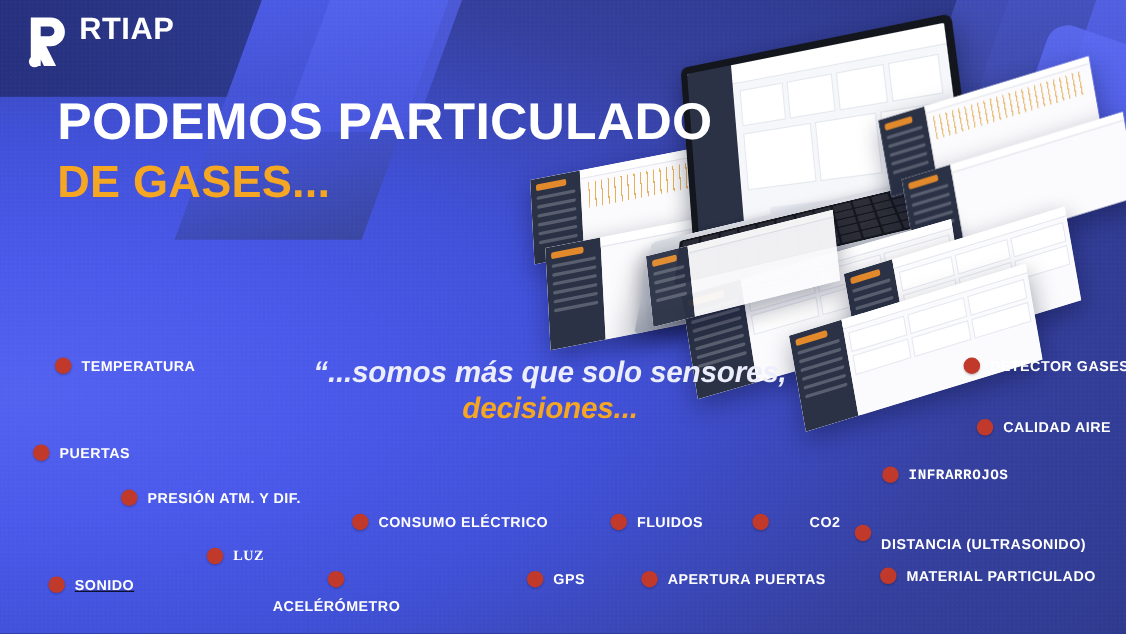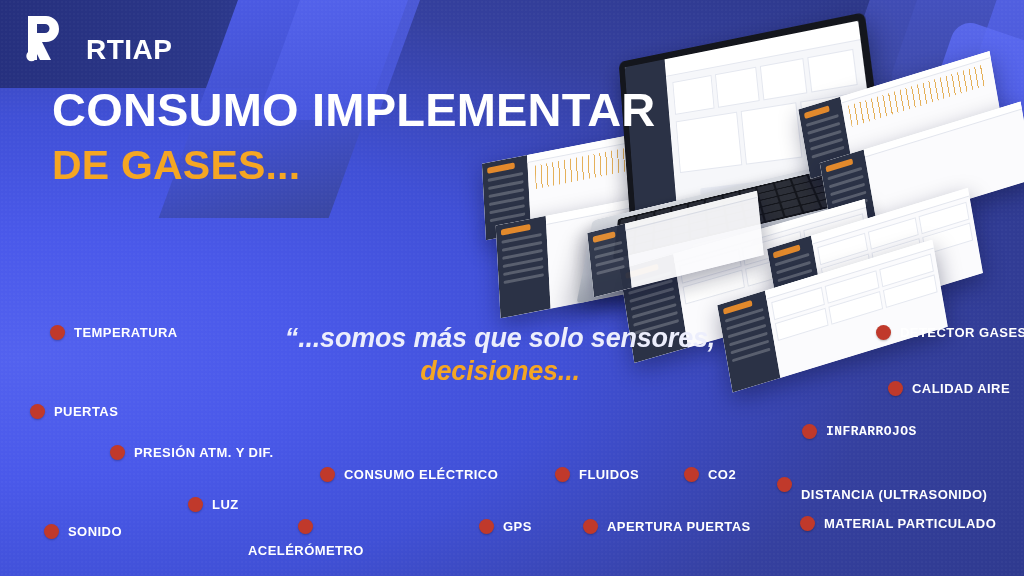--- a/index.html
+++ b/index.html
@@ -45,21 +45,21 @@
     right:36px;top:-70px;width:120px;height:170px;border-radius:22px;
     background:linear-gradient(160deg,#4855cd 0%,#3b479f 100%);
     transform:rotate(19deg);opacity:.9;
   }
   .tr3{
     right:-8px;top:30px;width:96px;height:120px;border-radius:20px;
     background:linear-gradient(160deg,#5d6cf3 0%,#4b5ae2 100%);
     transform:rotate(19deg);opacity:.85;
   }
   
-  #logo{position:absolute;left:16px;top:12px;display:flex;align-items:flex-end;gap:20px;z-index:6;}
+  #logo{position:absolute;left:16px;top:12px;display:flex;align-items:flex-start;gap:6px;z-index:6;}
   #logo .mark{width:50px;height:52px;display:block;}
   #logo .word{
     color:#fff;font-size:28px;font-weight:700;letter-spacing:.5px;line-height:1;
     font-family:"Liberation Sans",sans-serif;
   }
   
   #headline{position:absolute;left:52px;top:86px;z-index:6;}
   .h1{
     color:#ffffff;font-size:47px;font-weight:700;letter-spacing:.2px;
     line-height:1.03;white-space:nowrap;
@@ -128,21 +128,21 @@
 
   <div id="logo">
     <svg class="mark" viewBox="0 0 50 52">
       <path d="M12 4 h18 a13 13 0 0 1 0 26 h-4 l9 18 h-11 l-9 -18 v-9 h14 a4.5 4.5 0 0 0 0 -9 H21 v36 h-9 Z" fill="#ffffff"></path>
       <circle cx="15.5" cy="44" r="5.2" fill="#ffffff"></circle>
     </svg>
     <span class="word">RTIAP</span>
   </div>
 
   <div id="headline">
-    <div class="h1">CONSUMO IMPLEMENTAR</div>
+    <div class="h1">PODEMOS PARTICULADO</div>
     <div class="h2">DE GASES...</div>
   </div>
 
   <div id="collage">
 
     <div class="panel" style="left:12px;top:124px;width:210px;height:76px;transform:rotate(-11deg) skewX(-8deg);">
       <div class="sb">
           <i></i>
           <i></i>
           <i></i>
@@ -427,23 +427,23 @@
       <div class="tag" style="left: 30px; top: 404px;">
         <span class="dot" style="background: rgb(192, 57, 43);"></span>
         <span class="lbl" style="color: rgb(255, 255, 255);">PUERTAS</span>
       </div>
       <div class="tag" style="left: 110px; top: 445px;">
         <span class="dot" style="background: rgb(192, 57, 43);"></span>
         <span class="lbl" style="color: rgb(255, 255, 255);">PRESIÓN ATM. Y DIF.</span>
       </div>
       <div class="tag" style="left: 188px; top: 497px;">
         <span class="dot" style="background: rgb(192, 57, 43);"></span>
-        <span class="lbl" style="color: rgb(255, 255, 255);">LUZ</span>
-      </div>
-      <div class="tag" style="left: 44px; top: 524px;">
+        <span class="lbl" style="color: rgb(255, 255, 255); font-family: Liberation Serif, serif;">LUZ</span>
+      </div>
+      <div class="tag" style="left: 44px; top: 524px; text-decoration: underline;">
         <span class="dot" style="background: rgb(192, 57, 43);"></span>
         <span class="lbl" style="color: rgb(255, 255, 255);">SONIDO</span>
       </div>
       <div class="tag" style="left: 248px; top: 519px; flex-direction: column;">
         <span class="dot" style="background: rgb(192, 57, 43);"></span>
         <span class="lbl" style="color: rgb(255, 255, 255);">ACELÉRÓMETRO</span>
       </div>
       <div class="tag" style="left: 320px; top: 467px;">
         <span class="dot" style="background: rgb(192, 57, 43);"></span>
         <span class="lbl" style="color: rgb(255, 255, 255); text-align: center;">CONSUMO ELÉCTRICO</span>
@@ -451,21 +451,21 @@
       <div class="tag" style="left: 479px; top: 519px;">
         <span class="dot" style="background: rgb(192, 57, 43);"></span>
         <span class="lbl" style="color: rgb(255, 255, 255);">GPS</span>
       </div>
       <div class="tag" style="left: 555px; top: 467px;">
         <span class="dot" style="background: rgb(192, 57, 43);"></span>
         <span class="lbl" style="color: rgb(255, 255, 255);">FLUIDOS</span>
       </div>
       <div class="tag" style="left: 684px; top: 467px;">
         <span class="dot" style="background: rgb(192, 57, 43);"></span>
-        <span class="lbl" style="color: rgb(255, 255, 255);">CO2</span>
+        <span class="lbl" style="color: rgb(255, 255, 255); margin-left: 28px;">CO2</span>
       </div>
       <div class="tag" style="left: 583px; top: 519px;">
         <span class="dot" style="background: rgb(192, 57, 43);"></span>
         <span class="lbl" style="color: rgb(255, 255, 255);">APERTURA PUERTAS</span>
       </div>
       <div class="tag" style="left: 777px; top: 467px;">
         <span class="dot" style="background: rgb(192, 57, 43);"></span>
         <span class="lbl" style="color: rgb(255, 255, 255); margin-top: 20px;">DISTANCIA (ULTRASONIDO)</span>
       </div>
       <div class="tag" style="left: 802px; top: 424px; font-family: Liberation Mono, monospace;">

